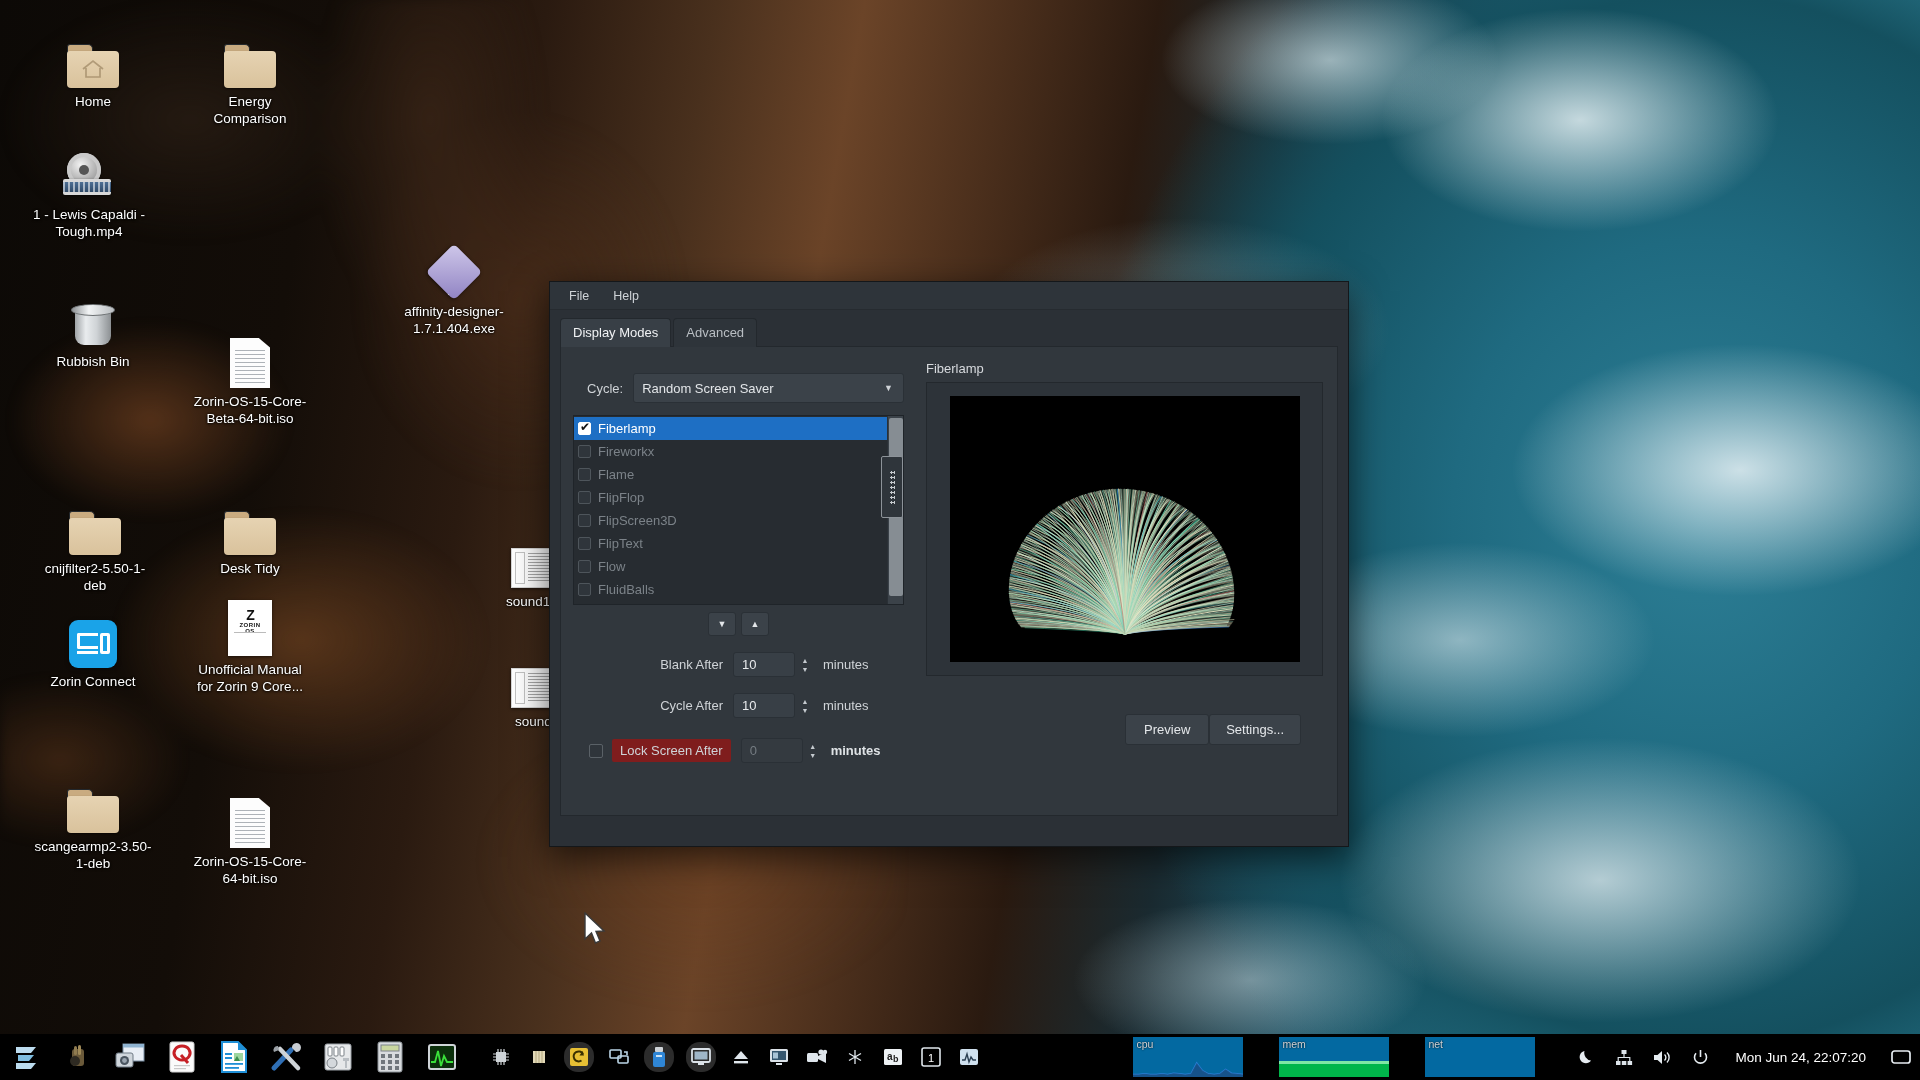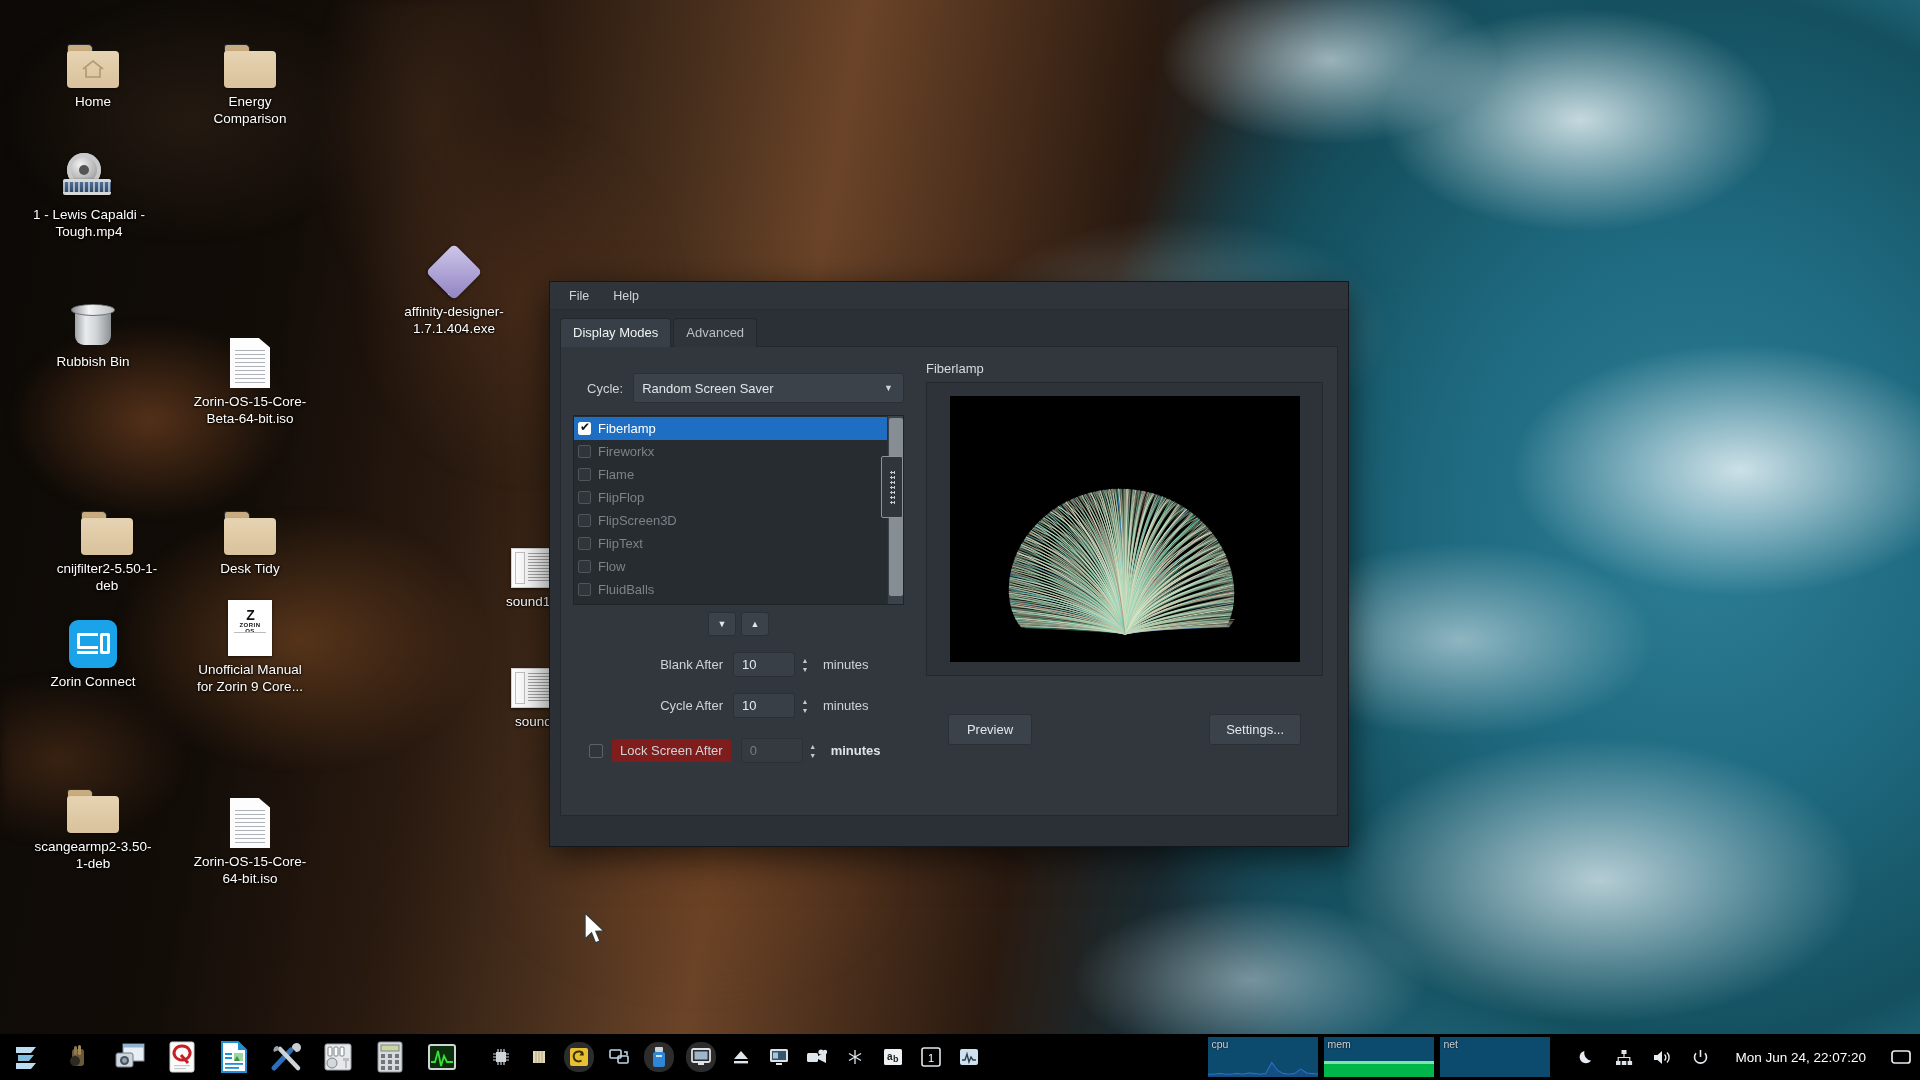--- a/index.html
+++ b/index.html
@@ -349,21 +349,21 @@
   }
 
   .preview-title { font-size: 13px; color: #d7dade; margin-bottom: 6px; }
   .preview-frame {
     background: #2d3339; border: 1px solid #23282d;
     padding: 13px; display: flex; justify-content: center;
   }
   .preview-screen {
     width: 350px; height: 266px; background: #000; position: relative; overflow: hidden;
   }
-  .btnrow { display: flex; justify-content: space-between; margin-top: 38px; padding: 0 22px; }
+  .btnrow { display: flex; justify-content: flex-end; margin-top: 38px; padding: 0 22px; }
   .pbtn {
     min-width: 84px; padding: 7px 16px; background: #3b4249;
     border: 1px solid #2a3036; border-radius: 3px;
     font-size: 13px; color: #e4e7ea; text-align: center; cursor: default;
   }
 
   
   #cursor { position: absolute; left: 583px; top: 912px; width: 26px; height: 36px; }
 
   
@@ -381,22 +381,22 @@
   .tray-icon {
     width: 26px; height: 30px; margin: 0 6px;
     display: flex; align-items: center; justify-content: center;
     color: #d8dee4; flex: none; cursor: default;
   }
   .tray-icon.hl { background: #2c2c2c; border-radius: 14px; width: 30px; }
   .clock {
     font-size: 13.5px; color: #ffffff; margin: 0 16px; white-space: nowrap;
   }
   .graph {
-    width: 110px; height: 40px; background: #0c4a6e; position: relative;
-    margin: 0 3px; flex: none; overflow: hidden;
+    width: 110px; height: 40px; background: #0369a1; position: relative;
+    margin: 0 18px; flex: none; overflow: hidden;
   }
   .graph .glabel {
     position: absolute; left: 3px; top: 1px; font-size: 10.5px;
     color: #cfd3d7; z-index: 3; text-shadow: 0 0 2px #000;
   }
   #tb-spacer { flex: 1; }
 </style>
 </head>
 <body>
 
@@ -458,21 +458,21 @@
     <div class="desk-icon" style="left: 395px; top: 240px;">
       <div class="glyph">
         <div class="ic-affinity">
           <div class="dia">
             <div class="arc"></div>
           </div>
         </div>
       </div>
       <div class="label">affinity-designer-1.7.1.404.exe</div>
     </div>
-    <div class="desk-icon" style="left: 48px; top: 497px;">
+    <div class="desk-icon" style="left: 36px; top: 497px;">
       <div class="glyph">
         <div class="ic-folder">
           <div class="tab"></div>
           <div class="body"></div>
         </div>
       </div>
       <div class="label">cnijfilter2-5.50-1-deb</div>
     </div>
     <div class="desk-icon" style="left: 191px; top: 497px;">
       <div class="glyph">

